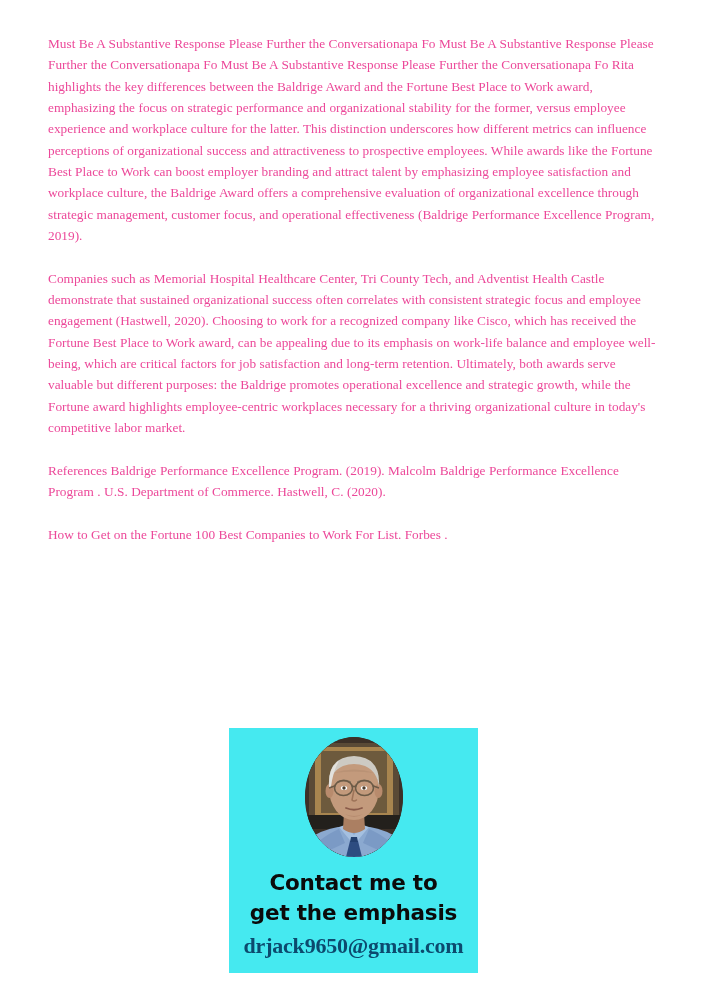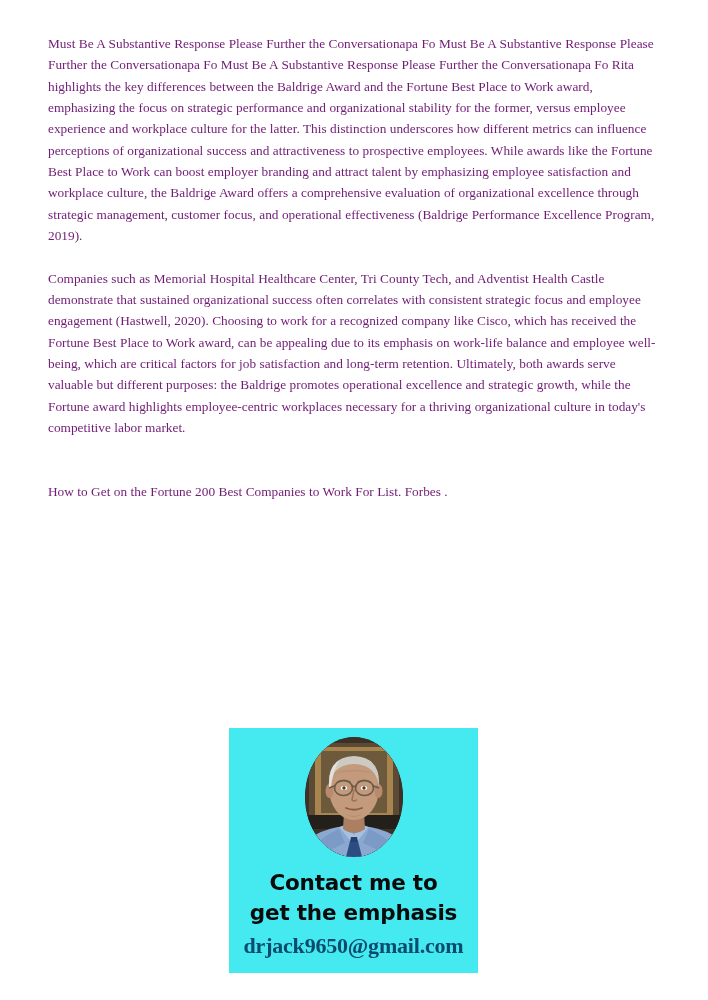--- a/index.html
+++ b/index.html
@@ -30,21 +30,21 @@
     position: absolute;
     left: 48px;
     top: 33px;
     width: 614px;
   }
 
   .para {
     font-size: 13.3px;
     line-height: 21.35px;
     text-align: left;
-    color: #701a75;
+    color: #ec4899;
     margin: 0;
     letter-spacing: 0.01px;
     word-spacing: 0.1px;
   }
 
   .para-gap {
     height: 21.3px;
   }
 
   .para-gap-small {
@@ -113,23 +113,24 @@
 <div id="document-page">
 
   <div id="essay-body">
 
     <p class="para">Must Be A Substantive Response Please Further the Conversationapa Fo Must Be A Substantive Response Please Further the Conversationapa Fo Must Be A Substantive Response Please Further the Conversationapa Fo Rita highlights the key differences between the Baldrige Award and the Fortune Best Place to Work award, emphasizing the focus on strategic performance and organizational stability for the former, versus employee experience and workplace culture for the latter. This distinction underscores how different metrics can influence perceptions of organizational success and attractiveness to prospective employees. While awards like the Fortune Best Place to Work can boost employer branding and attract talent by emphasizing employee satisfaction and workplace culture, the Baldrige Award offers a comprehensive evaluation of organizational excellence through strategic management, customer focus, and operational effectiveness (Baldrige Performance Excellence Program, 2019).</p>
     <div class="para-gap"></div>
 
     <p class="para">Companies such as Memorial Hospital Healthcare Center, Tri County Tech, and Adventist Health Castle demonstrate that sustained organizational success often correlates with consistent strategic focus and employee engagement (Hastwell, 2020). Choosing to work for a recognized company like Cisco, which has received the Fortune Best Place to Work award, can be appealing due to its emphasis on work-life balance and employee well-being, which are critical factors for job satisfaction and long-term retention. Ultimately, both awards serve valuable but different purposes: the Baldrige promotes operational excellence and strategic growth, while the Fortune award highlights employee-centric workplaces necessary for a thriving organizational culture in today's competitive labor market.</p>
     <div class="para-gap"></div>
 
+    <p class="para">References Baldrige Performance Excellence Program. (2019). Malcolm Baldrige Performance Excellence Program . U.S. Department of Commerce. Hastwell, C. (2020).</p>
     <div class="para-gap-small"></div>
 
-    <p class="para">How to Get on the Fortune 200 Best Companies to Work For List. Forbes .</p>
+    <p class="para">How to Get on the Fortune 100 Best Companies to Work For List. Forbes .</p>
 
   </div>
 
   <div id="contact-card" style="background: rgb(69, 233, 240);">
 
     <div id="avatar">
       <svg viewBox="0 0 98 120" xmlns="http://www.w3.org/2000/svg">
         <defs>
           <clipPath id="ovalclip">
             <ellipse cx="49" cy="60" rx="49" ry="60"></ellipse>

